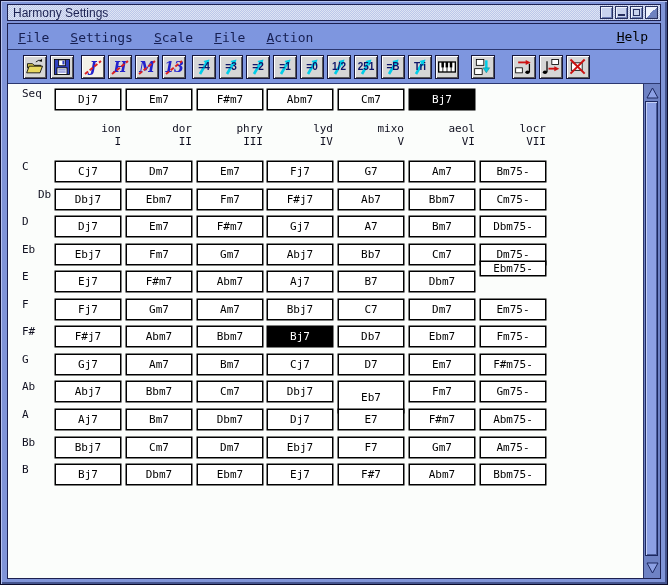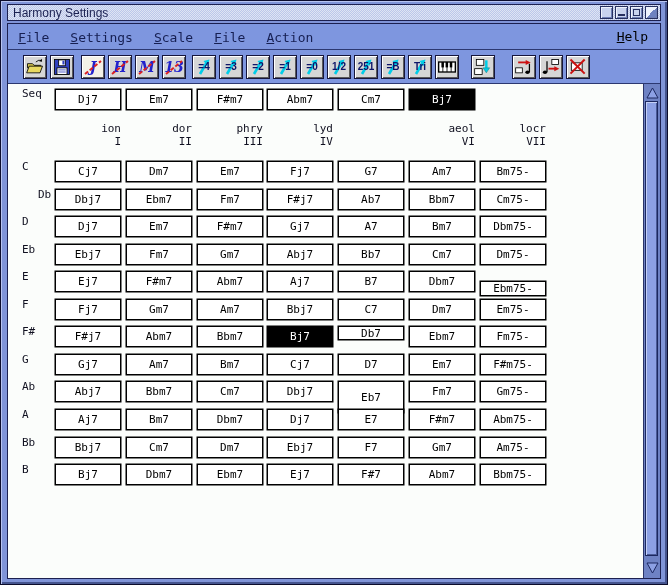--- a/index.html
+++ b/index.html
@@ -274,20 +274,24 @@
             <div>dor</div>
             <div>II</div>
           </div>
           <div class="col-head" style="left: 189px;">
             <div>phry</div>
             <div>III</div>
           </div>
           <div class="col-head" style="left: 259px;">
             <div>lyd</div>
             <div>IV</div>
+          </div>
+          <div class="col-head" style="left: 330px;">
+            <div>mixo</div>
+            <div>V</div>
           </div>
           <div class="col-head" style="left: 401px;">
             <div>aeol</div>
             <div>VI</div>
           </div>
           <div class="col-head" style="left: 472px;">
             <div>locr</div>
             <div>VII</div>
           </div>
           <div class="row-label" style="top: 76px;">C</div>
@@ -322,35 +326,35 @@
           <div class="chord-btn" style="left: 330px; top: 160px; height: 21px;">Bb7</div>
           <div class="chord-btn" style="left: 401px; top: 160px; height: 21px;">Cm7</div>
           <div class="chord-btn" style="left: 472px; top: 160px; height: 21px;">Dm75-</div>
           <div class="row-label" style="top: 186px;">E</div>
           <div class="chord-btn" style="left: 47px; top: 187px; height: 21px;">Ej7</div>
           <div class="chord-btn" style="left: 118px; top: 187px; height: 21px;">F#m7</div>
           <div class="chord-btn" style="left: 189px; top: 187px; height: 21px;">Abm7</div>
           <div class="chord-btn" style="left: 259px; top: 187px; height: 21px;">Aj7</div>
           <div class="chord-btn" style="left: 330px; top: 187px; height: 21px;">B7</div>
           <div class="chord-btn" style="left: 401px; top: 187px; height: 21px;">Dbm7</div>
-          <div class="chord-btn" style="left: 472px; top: 197px; height: 15px;">Ebm75-</div>
+          <div class="chord-btn" style="left: 472px; top: 177px; height: 15px;">Ebm75-</div>
           <div class="row-label" style="top: 214px;">F</div>
           <div class="chord-btn" style="left: 47px; top: 215px; height: 21px;">Fj7</div>
           <div class="chord-btn" style="left: 118px; top: 215px; height: 21px;">Gm7</div>
           <div class="chord-btn" style="left: 189px; top: 215px; height: 21px;">Am7</div>
           <div class="chord-btn" style="left: 259px; top: 215px; height: 21px;">Bbj7</div>
           <div class="chord-btn" style="left: 330px; top: 215px; height: 21px;">C7</div>
           <div class="chord-btn" style="left: 401px; top: 215px; height: 21px;">Dm7</div>
           <div class="chord-btn" style="left: 472px; top: 215px; height: 21px;">Em75-</div>
           <div class="row-label" style="top: 241px;">F#</div>
           <div class="chord-btn" style="left: 47px; top: 242px; height: 21px;">F#j7</div>
           <div class="chord-btn" style="left: 118px; top: 242px; height: 21px;">Abm7</div>
           <div class="chord-btn" style="left: 189px; top: 242px; height: 21px;">Bbm7</div>
           <div class="chord-btn selected" style="left: 259px; top: 242px; height: 21px;">Bj7</div>
-          <div class="chord-btn" style="left: 330px; top: 242px; height: 14px;">Db7</div>
+          <div class="chord-btn" style="left: 330px; top: 242px; height: 21px;">Db7</div>
           <div class="chord-btn" style="left: 401px; top: 242px; height: 21px;">Ebm7</div>
           <div class="chord-btn" style="left: 472px; top: 242px; height: 21px;">Fm75-</div>
           <div class="row-label" style="top: 269px;">G</div>
           <div class="chord-btn" style="left: 47px; top: 270px; height: 21px;">Gj7</div>
           <div class="chord-btn" style="left: 118px; top: 270px; height: 21px;">Am7</div>
           <div class="chord-btn" style="left: 189px; top: 270px; height: 21px;">Bm7</div>
           <div class="chord-btn" style="left: 259px; top: 270px; height: 21px;">Cj7</div>
           <div class="chord-btn" style="left: 330px; top: 270px; height: 21px;">D7</div>
           <div class="chord-btn" style="left: 401px; top: 270px; height: 21px;">Em7</div>
           <div class="chord-btn" style="left: 472px; top: 270px; height: 21px;">F#m75-</div>

